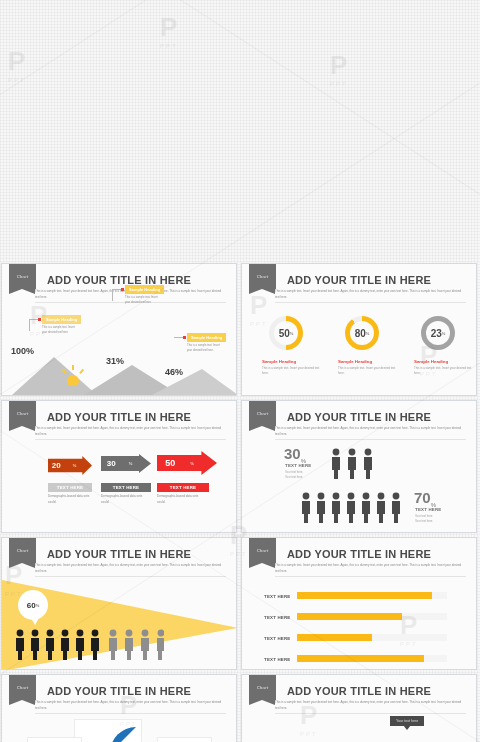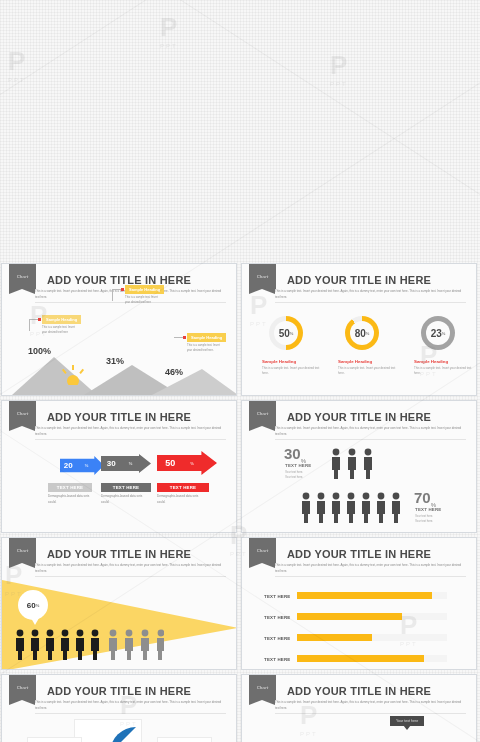--- a/index.html
+++ b/index.html
@@ -147,21 +147,21 @@
           <rect x="21" y="4" width="2" height="5" fill="#fbc83c" transform="rotate(40 22 6)"></rect>
         </svg>
 
         <div class="co-line" style="left:27px;top:55px;width:1px;height:12px"></div>
         <div class="co-line" style="left:27px;top:55px;width:9px;height:1px"></div>
         <div class="co-dot" style="left:36px;top:54px"></div>
         <div class="callout" style="left:40px;top:51px">
           <div class="co-head">Sample Heading</div>
           <div class="co-body">This is a sample text. Insert your desired text here</div>
         </div>
-        <div class="pct" style="left:26px;top:82px">100%</div>
+        <div class="pct" style="left:9px;top:82px">100%</div>
 
         <div class="co-line" style="left:110px;top:25px;width:1px;height:12px"></div>
         <div class="co-line" style="left:110px;top:25px;width:9px;height:1px"></div>
         <div class="co-dot" style="left:119px;top:24px"></div>
         <div class="callout" style="left:123px;top:21px">
           <div class="co-head y2">Sample Heading</div>
           <div class="co-body">This is a sample text. Insert your desired text here</div>
         </div>
         <div class="pct" style="left:104px;top:92px">31%</div>
 
@@ -210,21 +210,21 @@
     </div>
 
     <div class="row">
 
       <div class="slide">
         <div class="s-ribbon">Chart</div>
         <div class="s-title">ADD YOUR TITLE IN HERE</div>
         <div class="s-body">This is a sample text. Insert your desired text here. Again, this is a dummy text, enter your own text here. This is a sample text. Insert your desired text here.</div>
         <div class="s-rule"></div>
 
-        <div class="arw" style="left:58px;top:55px;width:44px;background:#3b82f6;clip-path:polygon(0 14%,78% 14%,78% 0,100% 50%,78% 100%,78% 86%,0 86%)">
+        <div class="arw" style="left:46px;top:55px;width:44px;background:#c2410c;clip-path:polygon(0 14%,78% 14%,78% 0,100% 50%,78% 100%,78% 86%,0 86%)">
           <span style="margin-right:12px;color:#fff">20</span>
             <sub style="margin-right:12px">%</sub>
         </div>
         <div class="tag" style="left:46px;top:82px;width:44px;background:#c9c9c9">TEXT HERE</div>
         <div class="cap" style="left:46px;top:93px">Demographic-based data sets could.</div>
 
         <div class="arw" style="left:99px;top:53px;width:50px;background:#6e6e6e;clip-path:polygon(0 10%,76% 10%,76% 0,100% 50%,76% 100%,76% 90%,0 90%)">
           <span style="margin-right:13px">30</span>
             <sub style="margin-right:13px">%</sub>
         </div>

